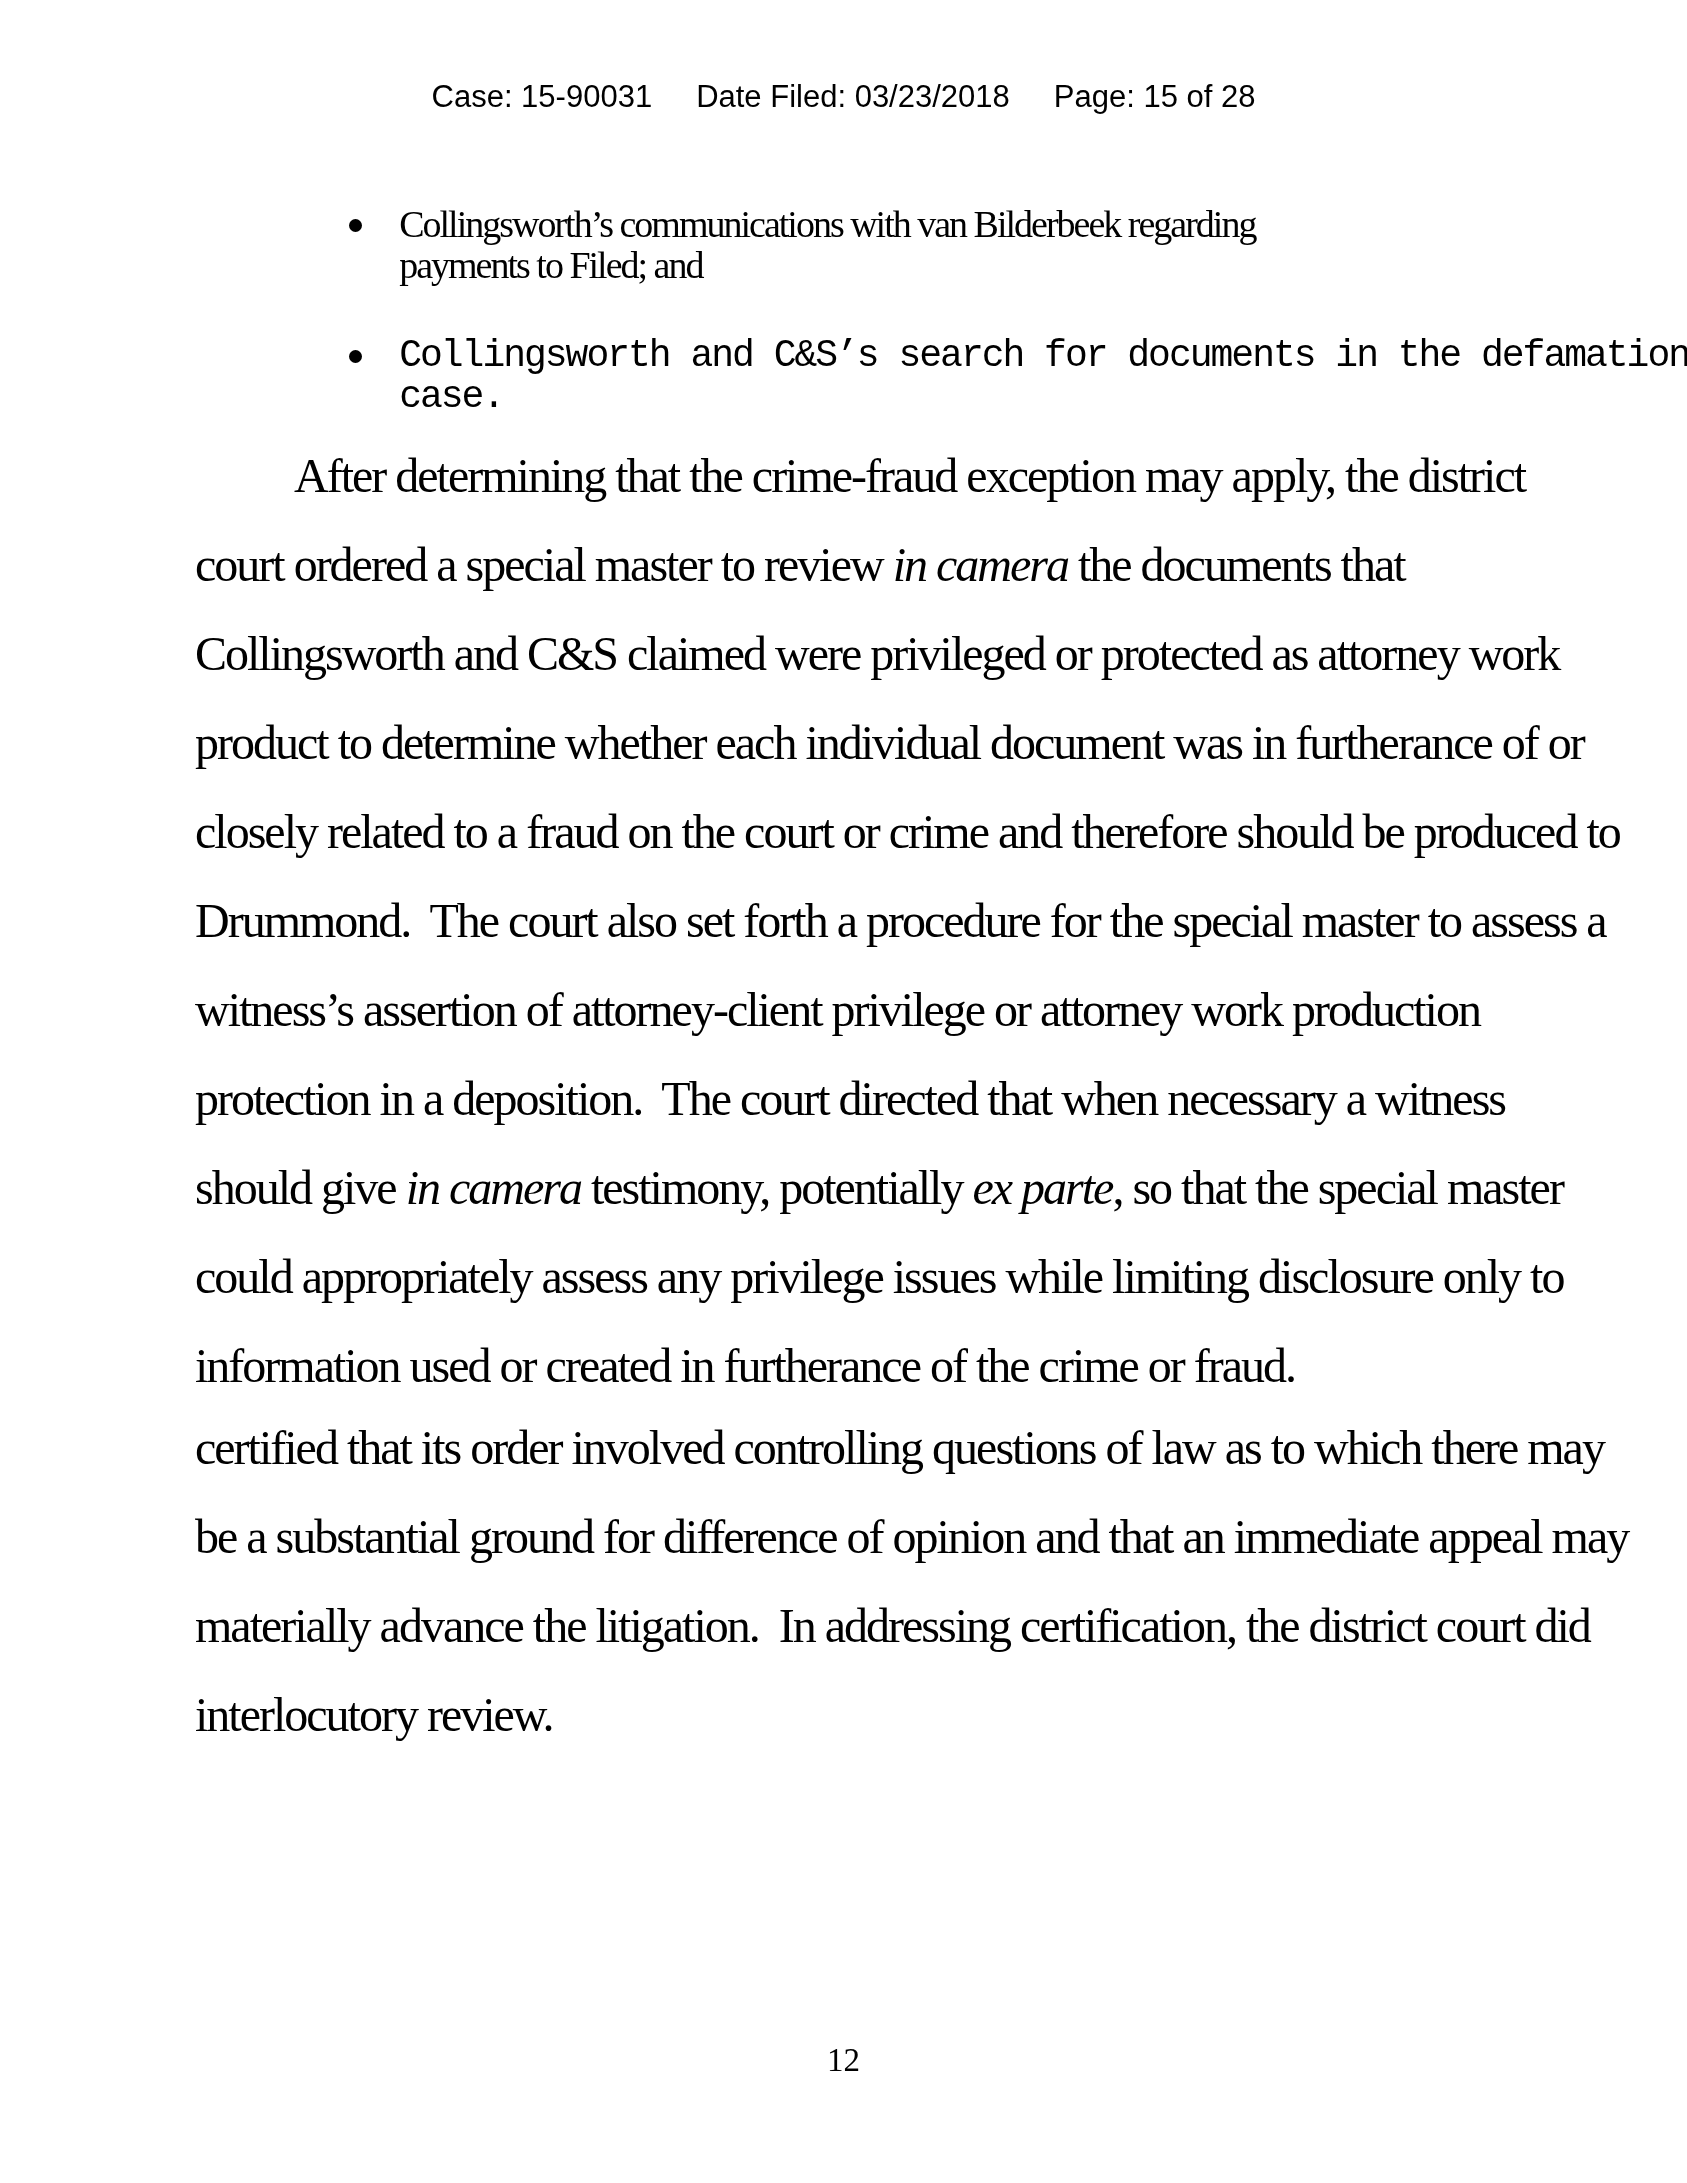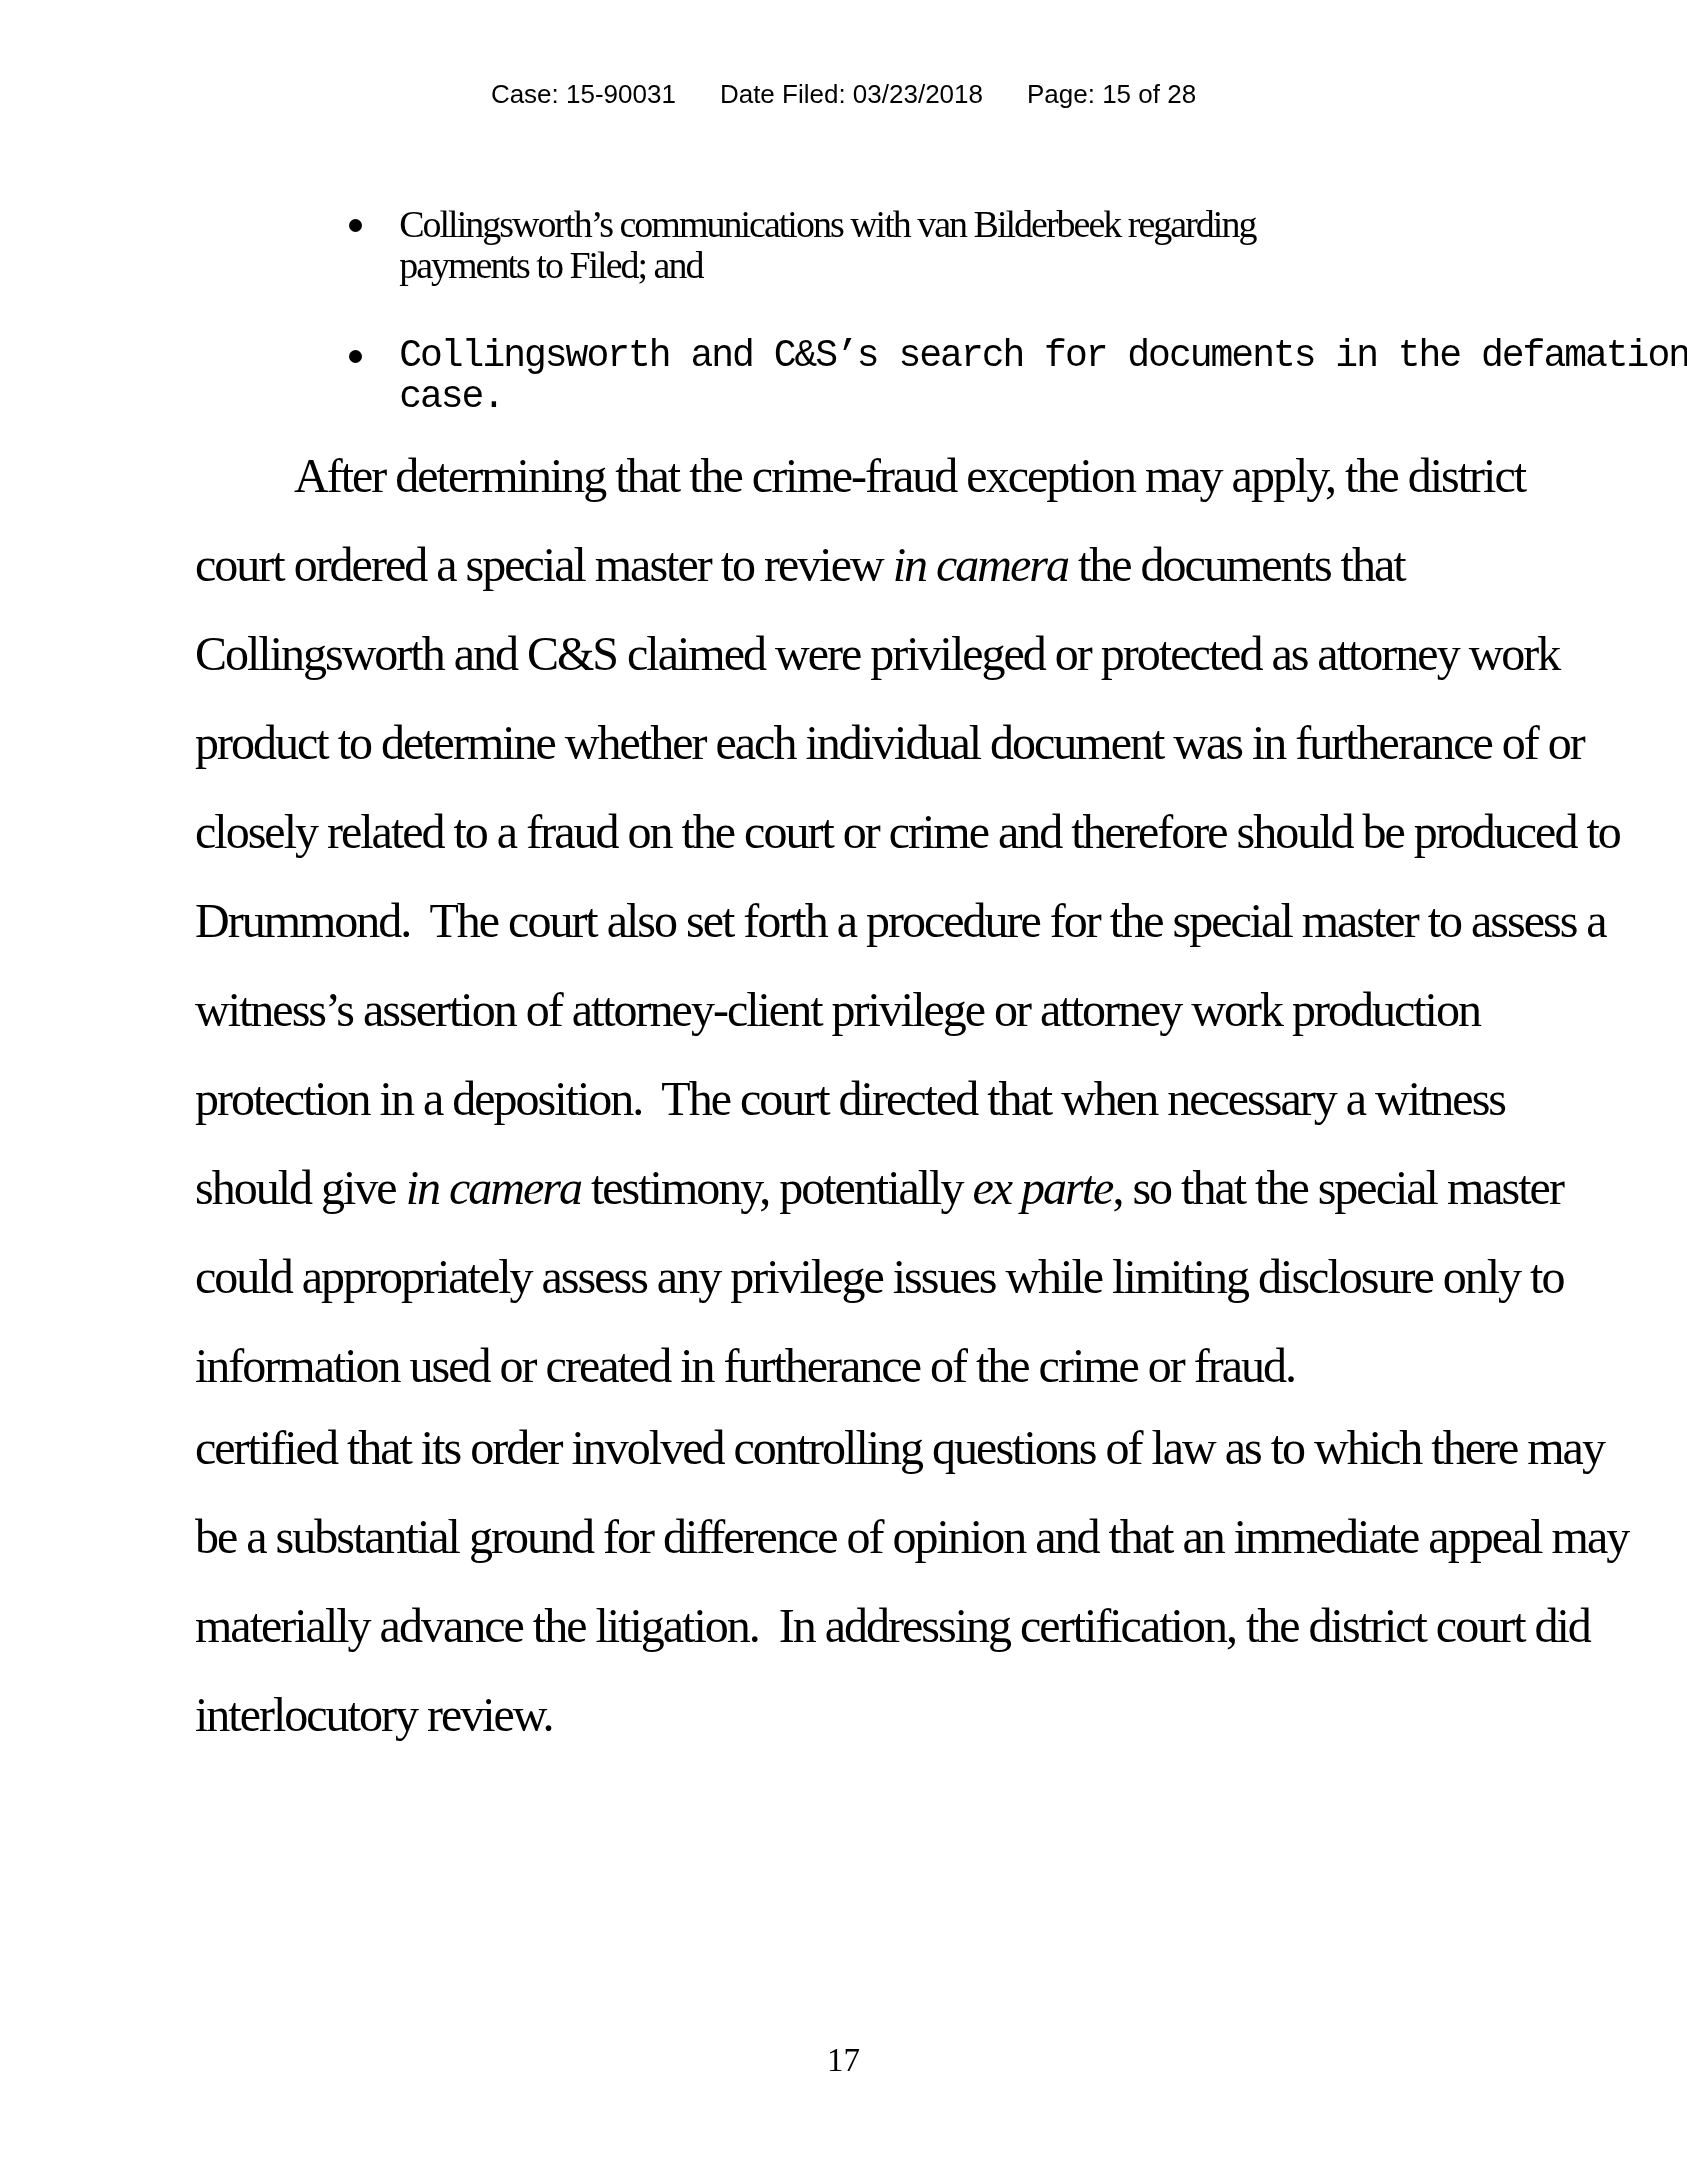--- a/index.html
+++ b/index.html
@@ -19,21 +19,21 @@
   
   .header {
     position: absolute;
     top: 81px;
     left: 0;
     right: 0;
     display: flex;
     justify-content: center;
     gap: 44px;
     font-family: "Liberation Sans", sans-serif;
-    font-size: 26px;
+    font-size: 31px;
     line-height: 1;
     white-space: pre;
   }
   
   .bullet {
     position: absolute;
     left: 349px;
     display: flex;
     align-items: flex-start;
   }
@@ -124,16 +124,16 @@
       <div class="pline"><span>information used or created in furtherance of the crime or fraud.</span></div>
     </div>
 
   <div class="para para-2">
       <div class="pline"><span>certified that its order involved controlling questions of law as to which there may</span></div>
       <div class="pline"><span>be a substantial ground for difference of opinion and that an immediate appeal may</span></div>
       <div class="pline"><span>materially advance the litigation.  In addressing certification, the district court did</span></div>
       <div class="pline"><span>interlocutory review.</span></div>
     </div>
 
-  <div class="pagenum">17</div>
+  <div class="pagenum">12</div>
 
 </div>
 
 
 </body></html>

